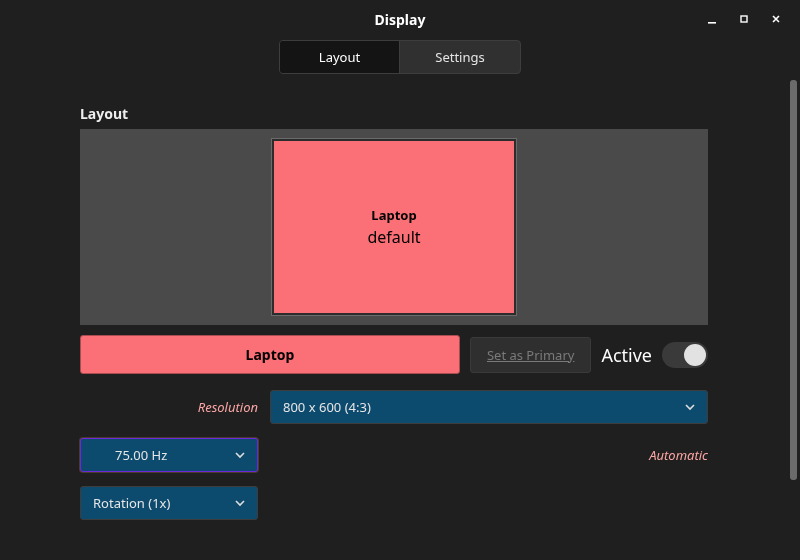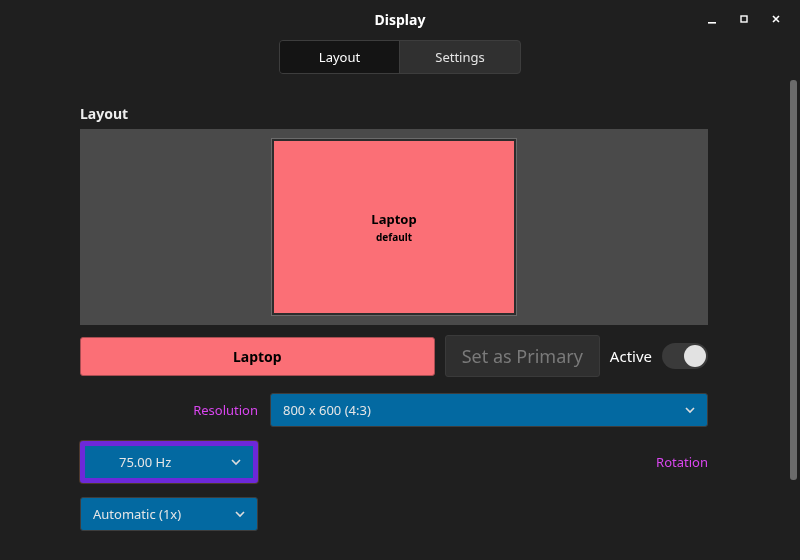--- a/index.html
+++ b/index.html
@@ -64,54 +64,55 @@
     }
     .monitor-tile {
       width: 244px; height: 176px;
       background: #fb6f76;
       border: 2px solid #2c2c2c;
       box-shadow: 0 0 0 1px #6b6b6b;
       display: flex; flex-direction: column; align-items: center; justify-content: center;
       color: #000;
     }
     .monitor-tile .m-name { font-weight: 700; font-size: 13px; }
-    .monitor-tile .m-sub { font-weight: 700; font-size: 10px; margin-top: 2px; }
+    .monitor-tile .m-sub { font-weight: 400; font-size: 16px; margin-top: 2px; }
     
     .picked-row {
       margin-top: 10px;
       display: flex; align-items: center; gap: 10px;
     }
     .picked-display {
       flex: 1; background: #fb6f76; color: #000; font-weight: 700;
       text-align: center; padding: 9px 0; font-size: 14px; border-radius: 3px;
       border: 1px solid #a94d52;
     }
     .primary-btn {
       background: #2f2f2f; color: #7a7a7a;
-      padding: 8px 16px; border-radius: 3px; font-size: 18px;
+      padding: 8px 16px; border-radius: 3px; font-size: 13px;
       display: flex; align-items: center; justify-content: center;
       border: 1px solid #3a3a3a;
-    }
-    .active-label { font-size: 15px; color: #ffffff; }
+      text-decoration: underline;
+    }
+    .active-label { font-size: 18px; color: #ffffff; }
     .switch {
       width: 46px; height: 26px; background: #3a3a3a; border-radius: 13px; position: relative;
     }
     .switch .thumb {
       position: absolute; right: 2px; top: 2px; width: 22px; height: 22px;
       background: #e2e2e2; border-radius: 50%;
     }
     
     .form { margin-top: 16px; display: grid; grid-template-columns: 178px 1fr; row-gap: 14px; column-gap: 12px; align-items: center; }
-    .form-label { text-align: right; font-size: 13px; color: #d946ef; }
+    .form-label { text-align: right; font-size: 13px; color: #fca5a5; font-style: italic; }
     .select {
-      background: #0369a1; border: 1px solid #3d3d3d; border-radius: 3px;
+      background: #0c4a6e; border: 1px solid #3d3d3d; border-radius: 3px;
       padding: 7px 12px; font-size: 13px; color: #e6e6e6;
       display: flex; align-items: center; justify-content: space-between;
     }
-    .select.focused { border: 5px solid #6d28d9; box-shadow: 0 0 0 1px rgba(214,138,92,0.25); padding-left: 34px; }
+    .select.focused { border: 1px solid #6d28d9; box-shadow: 0 0 0 1px rgba(214,138,92,0.25); padding-left: 34px; }
     .chev { color: #ddd; }
     
     .scrollbar {
       position: absolute; right: 3px; top: 36px; bottom: 8px; width: 7px;
       background: transparent;
     }
     .scrollbar .thumb-sb {
       position: absolute; left: 0; right: 0; top: 44px; height: 400px;
       background: #6b6b6b; border-radius: 3px;
     }
@@ -176,24 +177,24 @@
             </svg></span>
       </div>
 
       <div class="select focused">
         <span>75.00 Hz</span>
         <span class="chev"><svg width="10" height="10" viewBox="0 0 10 10">
               <path d="M1 3 L5 7 L9 3" fill="none" stroke="#ddd" stroke-width="1.6"></path>
             </svg></span>
       </div>
 
-      <div class="form-label">Rotation</div>
+      <div class="form-label">Automatic</div>
 
       <div class="select">
-        <span>Automatic (1x)</span>
+        <span>Rotation (1x)</span>
         <span class="chev"><svg width="10" height="10" viewBox="0 0 10 10">
               <path d="M1 3 L5 7 L9 3" fill="none" stroke="#ddd" stroke-width="1.6"></path>
             </svg></span>
       </div>
 
     </div>
   </div>
 </div>
 
 <div class="scrollbar">

